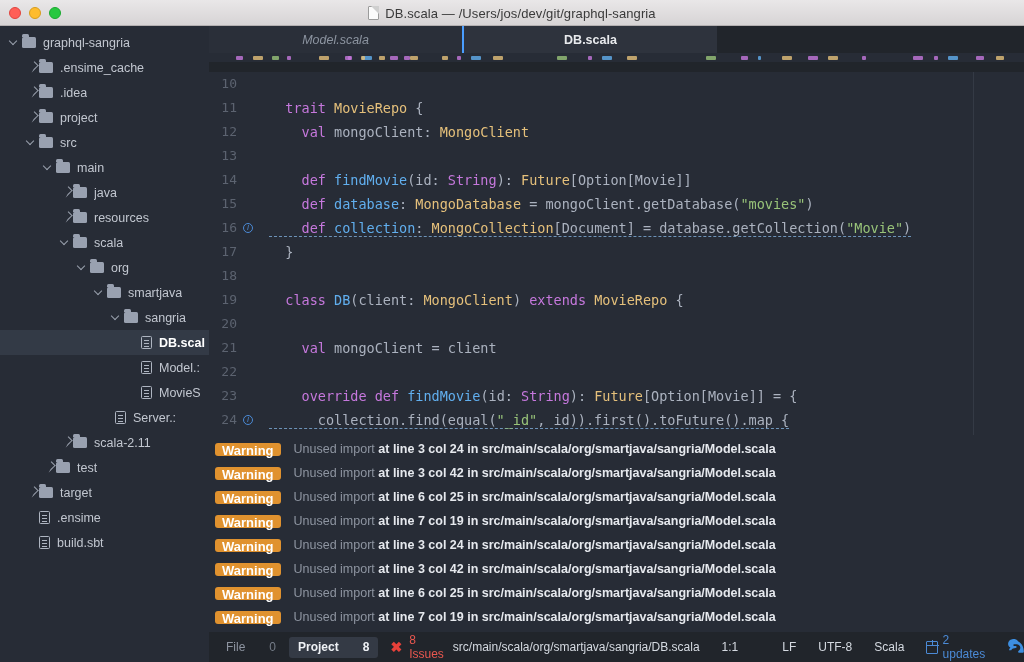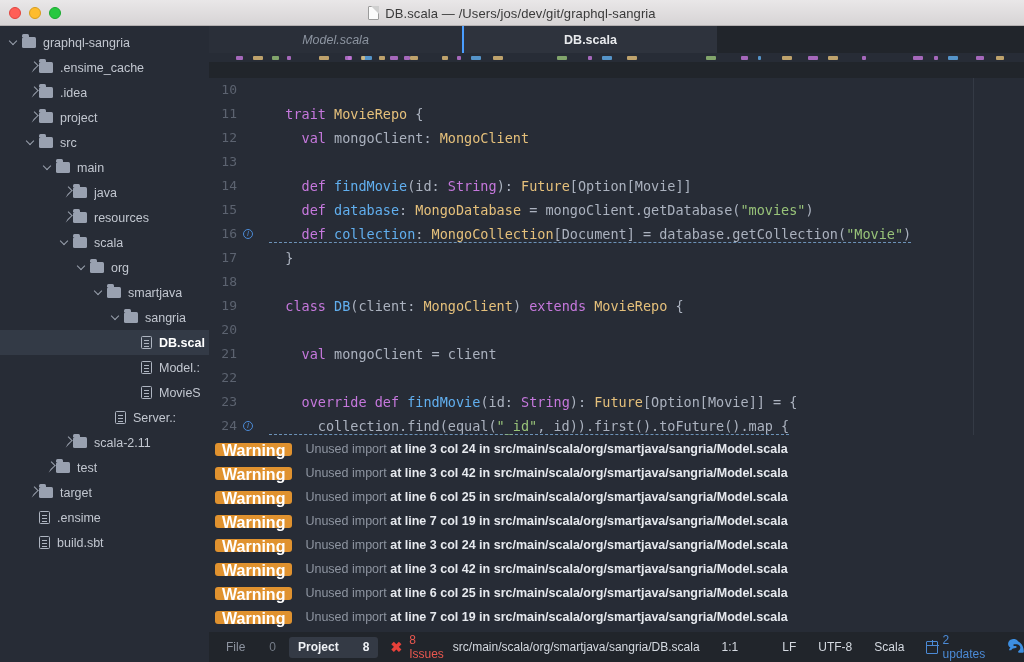--- a/index.html
+++ b/index.html
@@ -107,21 +107,21 @@
 
   
   .minimap {
     position: absolute; top: 53px; left: 209px; width: 815px; height: 9px;
     background: #272c36; overflow: hidden;
   }
   .mm { position: absolute; height: 4px; top: 3px; border-radius: 1px; opacity: .8; }
 
   
   .editor {
-    position: absolute; top: 78px; left: 209px; width: 815px; height: 373px;
+    position: absolute; top: 72px; left: 209px; width: 815px; height: 373px;
     background: #272c36; overflow: hidden;
     font-family: "DejaVu Sans Mono", monospace;
     font-size: 13.5px;
   }
   .ruler {
     position: absolute; top: 0; left: 764px; width: 1px; height: 373px;
     background: #343a45;
   }
   .code-line {
     position: relative; height: 24px; line-height: 24px; white-space: pre;
@@ -148,21 +148,21 @@
   
   .warnings {
     position: absolute; top: 435px; left: 209px; width: 815px; height: 197px;
     background: #272c36; padding-top: 2px; overflow: hidden;
   }
   .warn-row {
     height: 24px; display: flex; align-items: center; padding-left: 6px;
     font-size: 12.5px;
   }
   .badge {
-    background: #e0922f; color: #ffffff; font-size: 16px; font-weight: bold;
+    background: #e0922f; color: #ffffff; font-size: 13px; font-weight: bold;
     border-radius: 3px; padding: 2px 7px 0; margin-right: 13px;
     line-height: 11px;
   }
   .wtext { color: #8e95a1; }
   .wdetail { color: #e6e9ee; font-weight: bold; }
 
   
   .statusbar {
     position: absolute; top: 632px; left: 209px; width: 815px; height: 30px;
     background: #21252b; display: flex; align-items: center;

